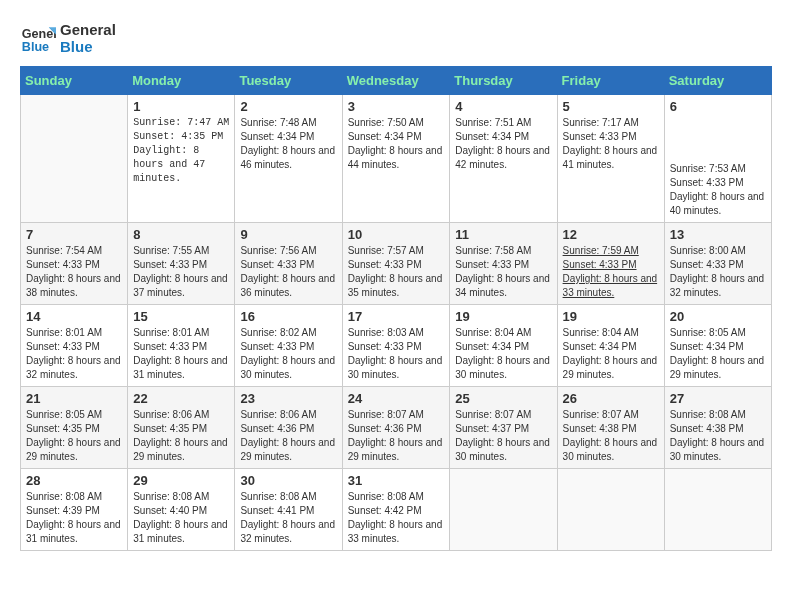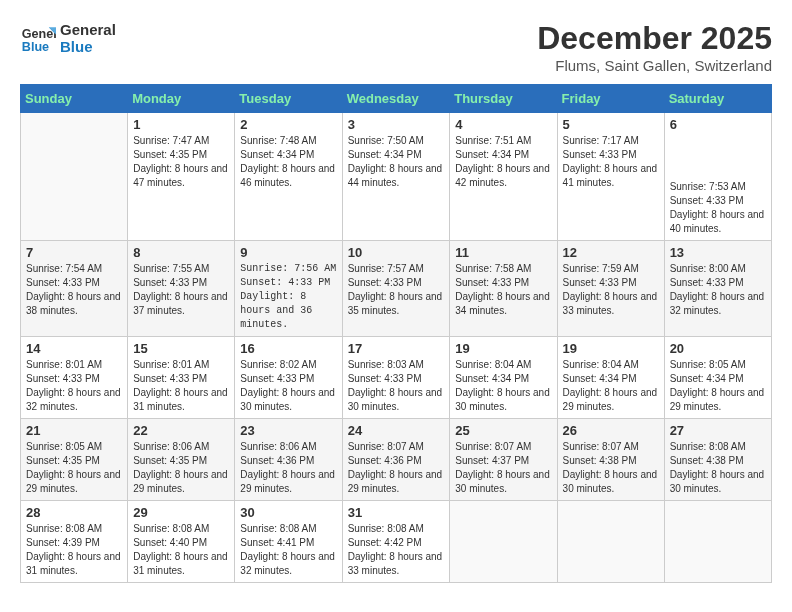--- a/index.html
+++ b/index.html
@@ -90,44 +90,40 @@
       <text x="2" y="20" font-size="14" font-weight="bold" fill="#333">General</text>
       <text x="2" y="34" font-size="14" font-weight="bold" fill="#1a7abf">Blue</text>
       <polygon points="32,8 40,16 36,10" fill="#1a7abf"></polygon>
       <polygon points="32,8 40,8 40,16" fill="#5aabdf"></polygon>
     </svg>
     <div>
       <div style="font-size:15px;font-weight:bold;color:#333;">General</div>
       <div style="font-size:15px;font-weight:bold;color:#1a7abf;">Blue</div>
     </div>
   </div>
-  <div class="title-area">
-    <div class="month-title">December 2025</div>
-    <div class="location-title">Flums, Saint Gallen, Switzerland</div>
-  </div>
 </div>
 
 <table>
   <thead>
     <tr>
     <th>Sunday</th>
         <th>Monday</th>
         <th>Tuesday</th>
         <th>Wednesday</th>
         <th>Thursday</th>
         <th>Friday</th>
         <th>Saturday</th>
       </tr>
   </thead>
   <tbody id="calendar-body">
   <tr>
         <td class="empty"></td>
         <td>
           <span class="day-number">1</span>
-          <div class="day-info" style="white-space: pre-line;">Sunrise: 7:47 AM
+          <div class="day-info" style="white-space: pre-line; font-family: Liberation Mono, monospace;">Sunrise: 7:47 AM
 Sunset: 4:35 PM
 Daylight: 8 hours and 47 minutes.</div>
         </td>
         <td>
           <span class="day-number">2</span>
           <div class="day-info" style="white-space: pre-line;">Sunrise: 7:48 AM
 Sunset: 4:34 PM
 Daylight: 8 hours and 46 minutes.</div>
         </td>
         <td>
@@ -163,39 +159,39 @@
 Daylight: 8 hours and 38 minutes.</div>
         </td>
         <td>
           <span class="day-number">8</span>
           <div class="day-info" style="white-space: pre-line;">Sunrise: 7:55 AM
 Sunset: 4:33 PM
 Daylight: 8 hours and 37 minutes.</div>
         </td>
         <td>
           <span class="day-number">9</span>
-          <div class="day-info" style="white-space: pre-line; font-family: Liberation Mono, monospace;">Sunrise: 7:56 AM
+          <div class="day-info" style="white-space: pre-line;">Sunrise: 7:56 AM
 Sunset: 4:33 PM
 Daylight: 8 hours and 36 minutes.</div>
         </td>
         <td>
           <span class="day-number">10</span>
           <div class="day-info" style="white-space: pre-line;">Sunrise: 7:57 AM
 Sunset: 4:33 PM
 Daylight: 8 hours and 35 minutes.</div>
         </td>
         <td>
           <span class="day-number">11</span>
           <div class="day-info" style="white-space: pre-line;">Sunrise: 7:58 AM
 Sunset: 4:33 PM
 Daylight: 8 hours and 34 minutes.</div>
         </td>
         <td>
           <span class="day-number">12</span>
-          <div class="day-info" style="white-space: pre-line;">Sunrise: 7:59 AM
+          <div class="day-info" style="white-space: pre-line; text-decoration: underline;">Sunrise: 7:59 AM
 Sunset: 4:33 PM
 Daylight: 8 hours and 33 minutes.</div>
         </td>
         <td>
           <span class="day-number">13</span>
           <div class="day-info" style="white-space: pre-line;">Sunrise: 8:00 AM
 Sunset: 4:33 PM
 Daylight: 8 hours and 32 minutes.</div>
         </td>
       </tr>

